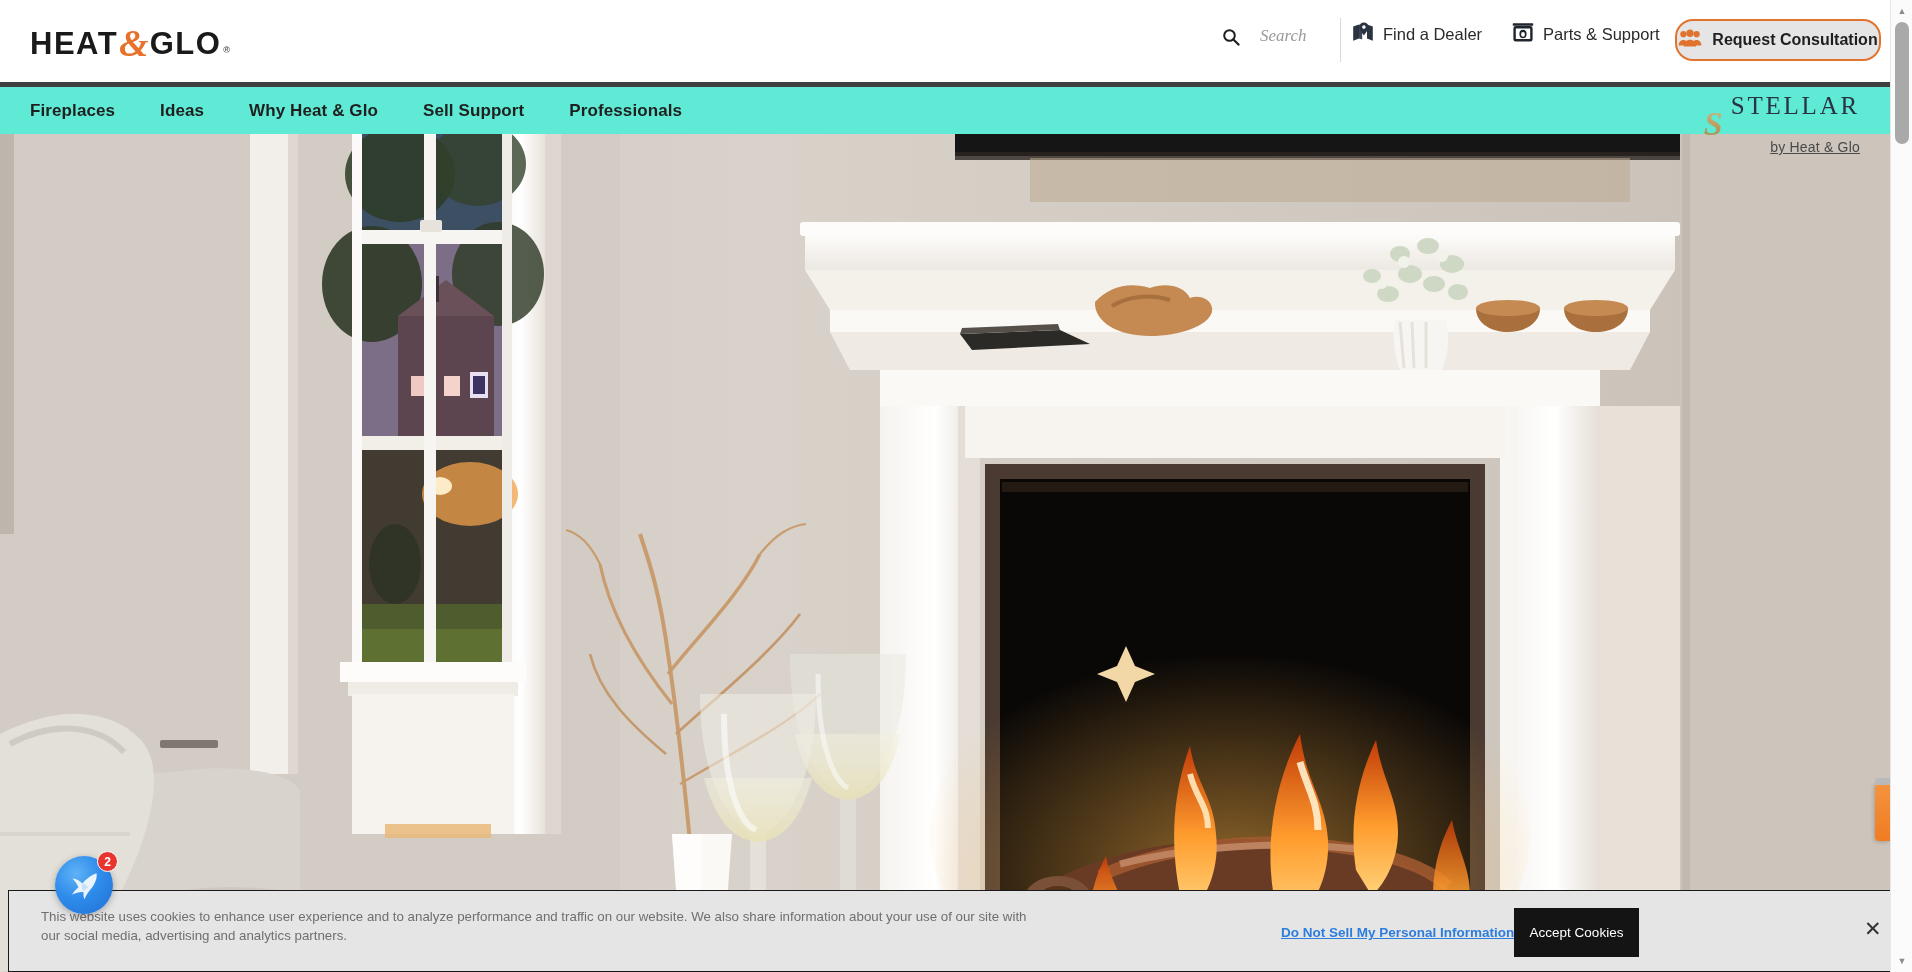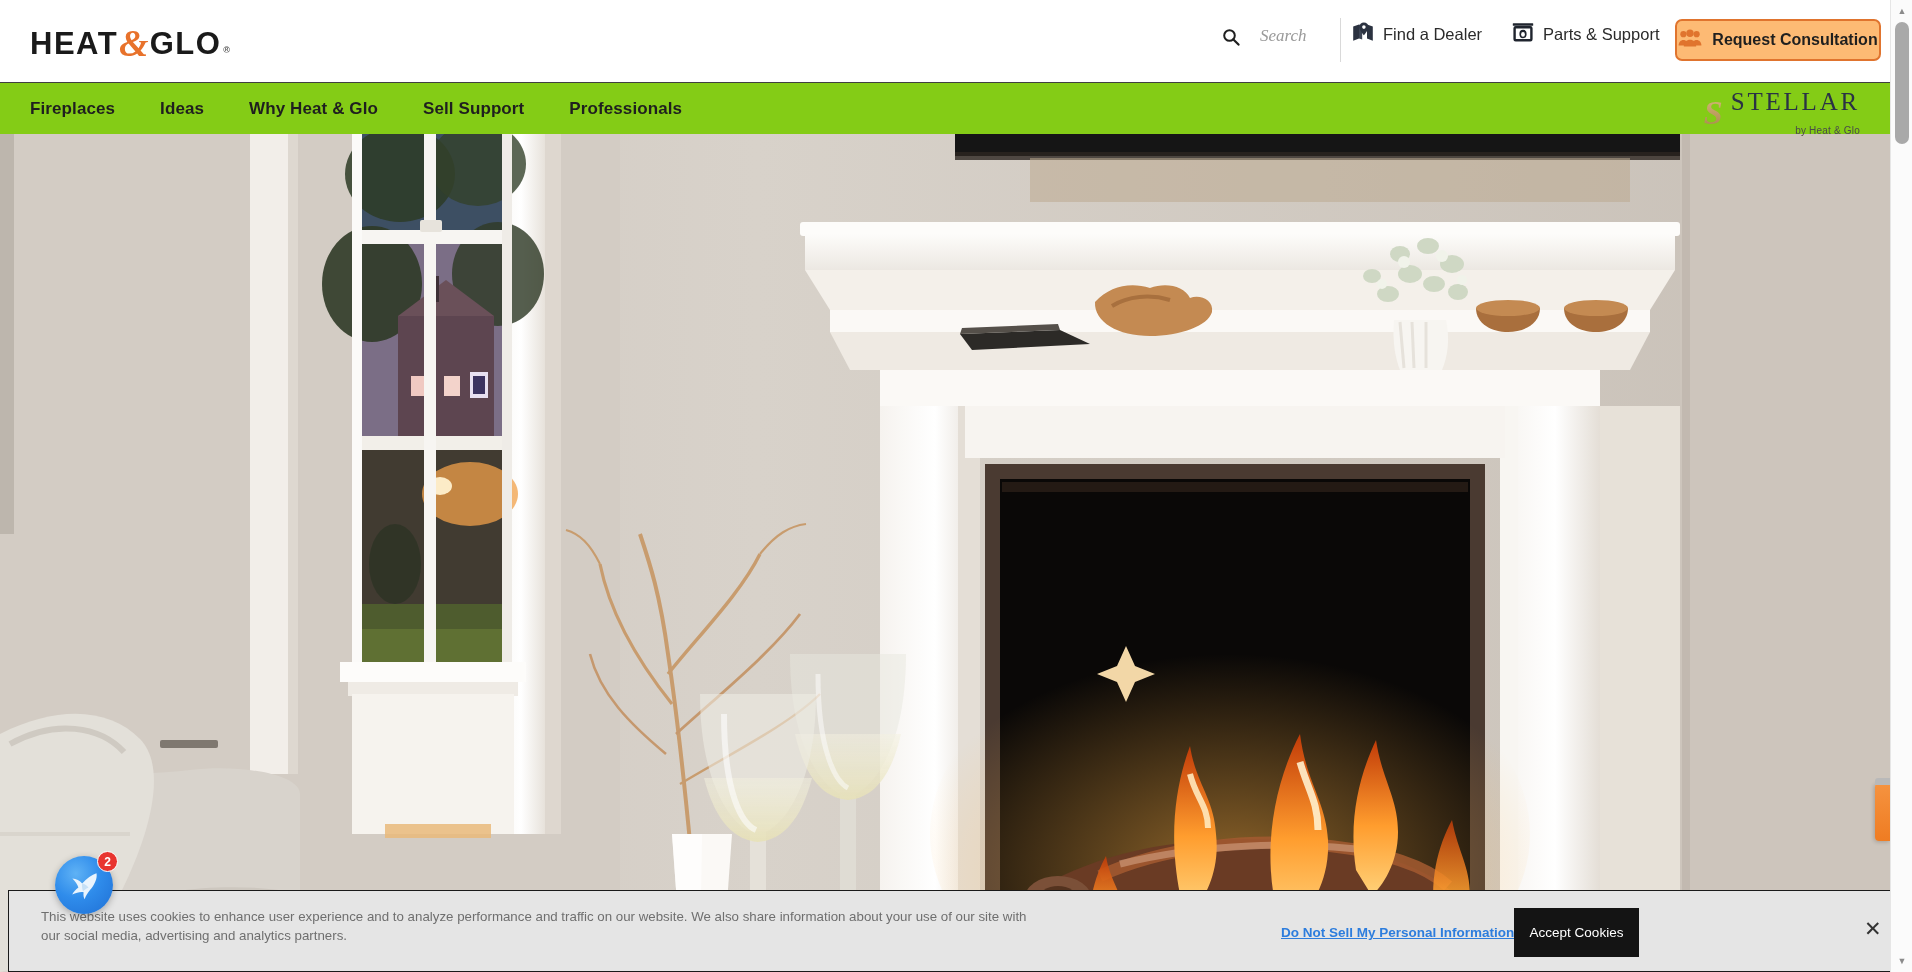--- a/index.html
+++ b/index.html
@@ -85,37 +85,37 @@
     font-size: 16.5px; color: #2b2b2b; white-space: nowrap;
     font-family: "Liberation Sans", sans-serif;
   }
   #find-dealer { left: 1352px; }
   #parts-support { left: 1512px; }
 
   .req-btn {
     position: absolute; left: 1675px; top: 19px;
     width: 206px; height: 42px;
     border: 2.5px solid #e0742e;
-    border-radius: 7px;
-    background: #fdba74;
+    border-radius: 18px;
+    background: #e5e5e5;
     display: flex; align-items: center; justify-content: center;
     gap: 10px;
     cursor: pointer;
   }
   .req-btn .lbl {
     font-size: 16px; font-weight: 700; color: #1f1f1f;
     white-space: nowrap;
   }
 
   
   .nav-bar {
     position: absolute; top: 82px; left: 0;
     width: 1890px; height: 52px;
-    background: #84cc16;
-    border-top: 1px solid #404040;
+    background: #5eead4;
+    border-top: 5px solid #404040;
     display: flex; align-items: center;
     z-index: 30;
   }
   .nav-items {
     display: flex; align-items: center;
     gap: 45px;
     margin-left: 30px;
   }
   .nav-item {
     font-size: 17px; font-weight: 700; color: #1f1f1f;
@@ -135,22 +135,23 @@
     line-height: 1;
   }
   .stellar-txt { display: flex; flex-direction: column; align-items: flex-end; }
   .stellar-name {
     font-family: "Liberation Serif", serif;
     font-size: 25px; letter-spacing: 2.8px;
     color: #2a3245; line-height: 1;
     font-weight: 400;
   }
   .stellar-sub {
-    font-size: 10px; color: #4a4a4a; letter-spacing: 0.2px;
-    margin-top: 11px;
+    font-size: 14px; color: #4a4a4a; letter-spacing: 0.2px;
+    margin-top: 21px;
+    text-decoration: underline;
   }
 
   
   .hero {
     position: absolute; top: 134px; left: 0;
     width: 1890px; height: 838px;
     overflow: hidden;
     background: #cbc3bb;
   }
   .hero svg { display: block; width: 1890px; height: 838px; }

